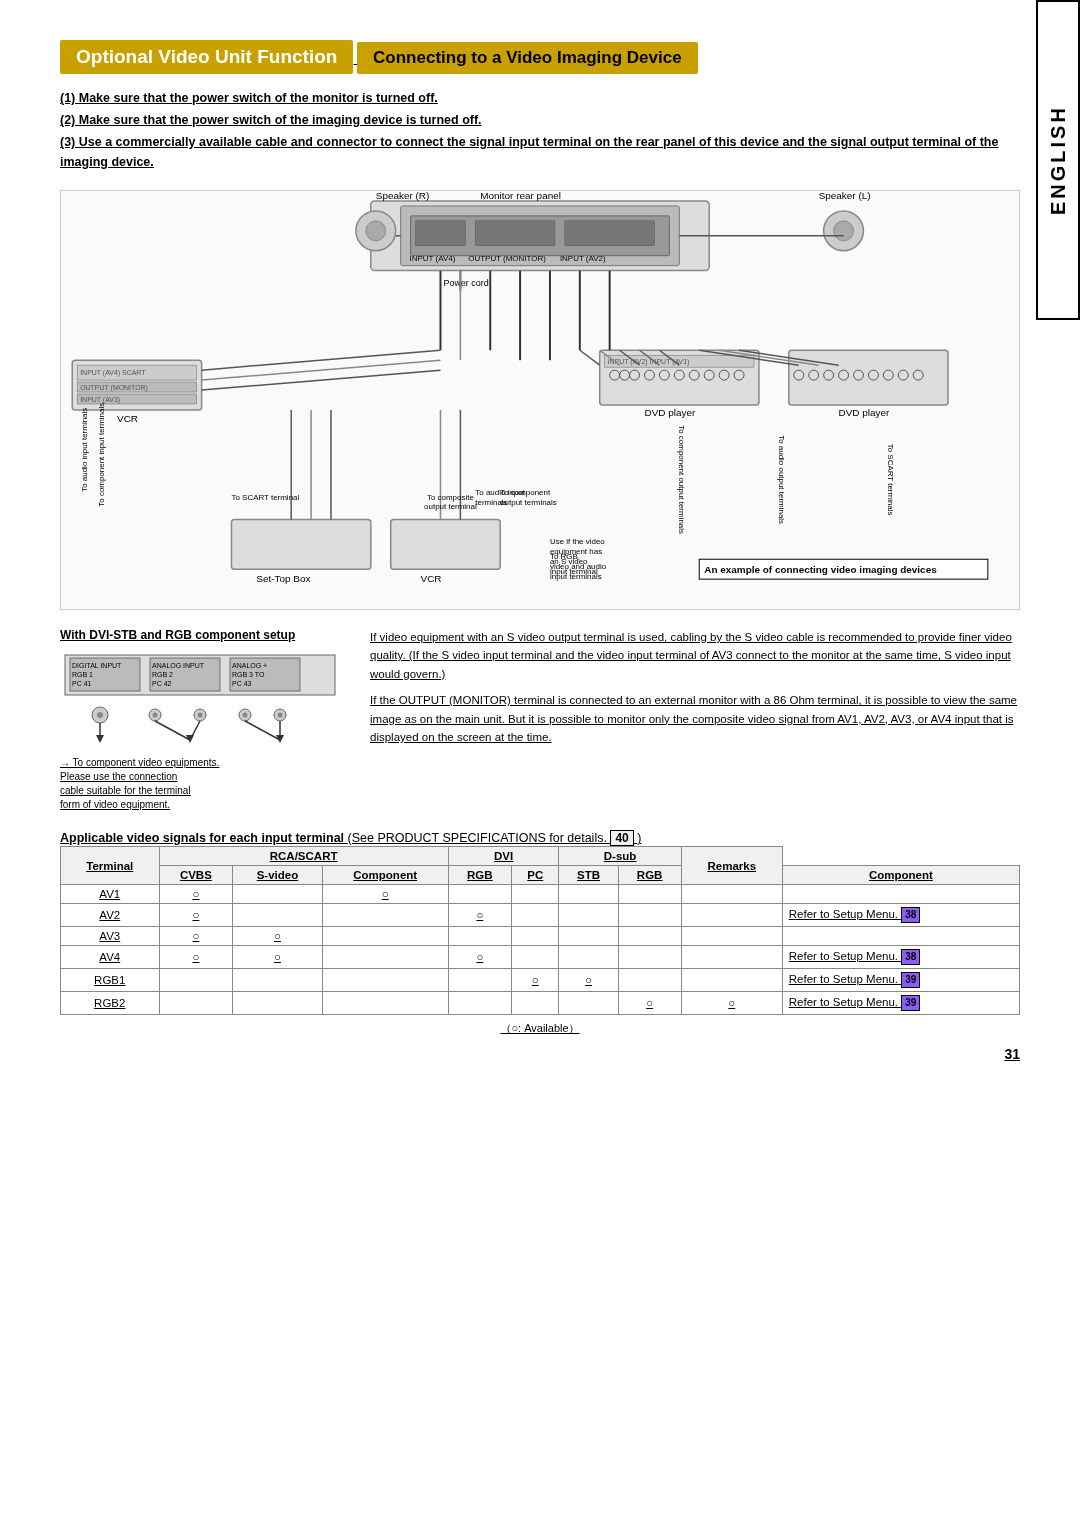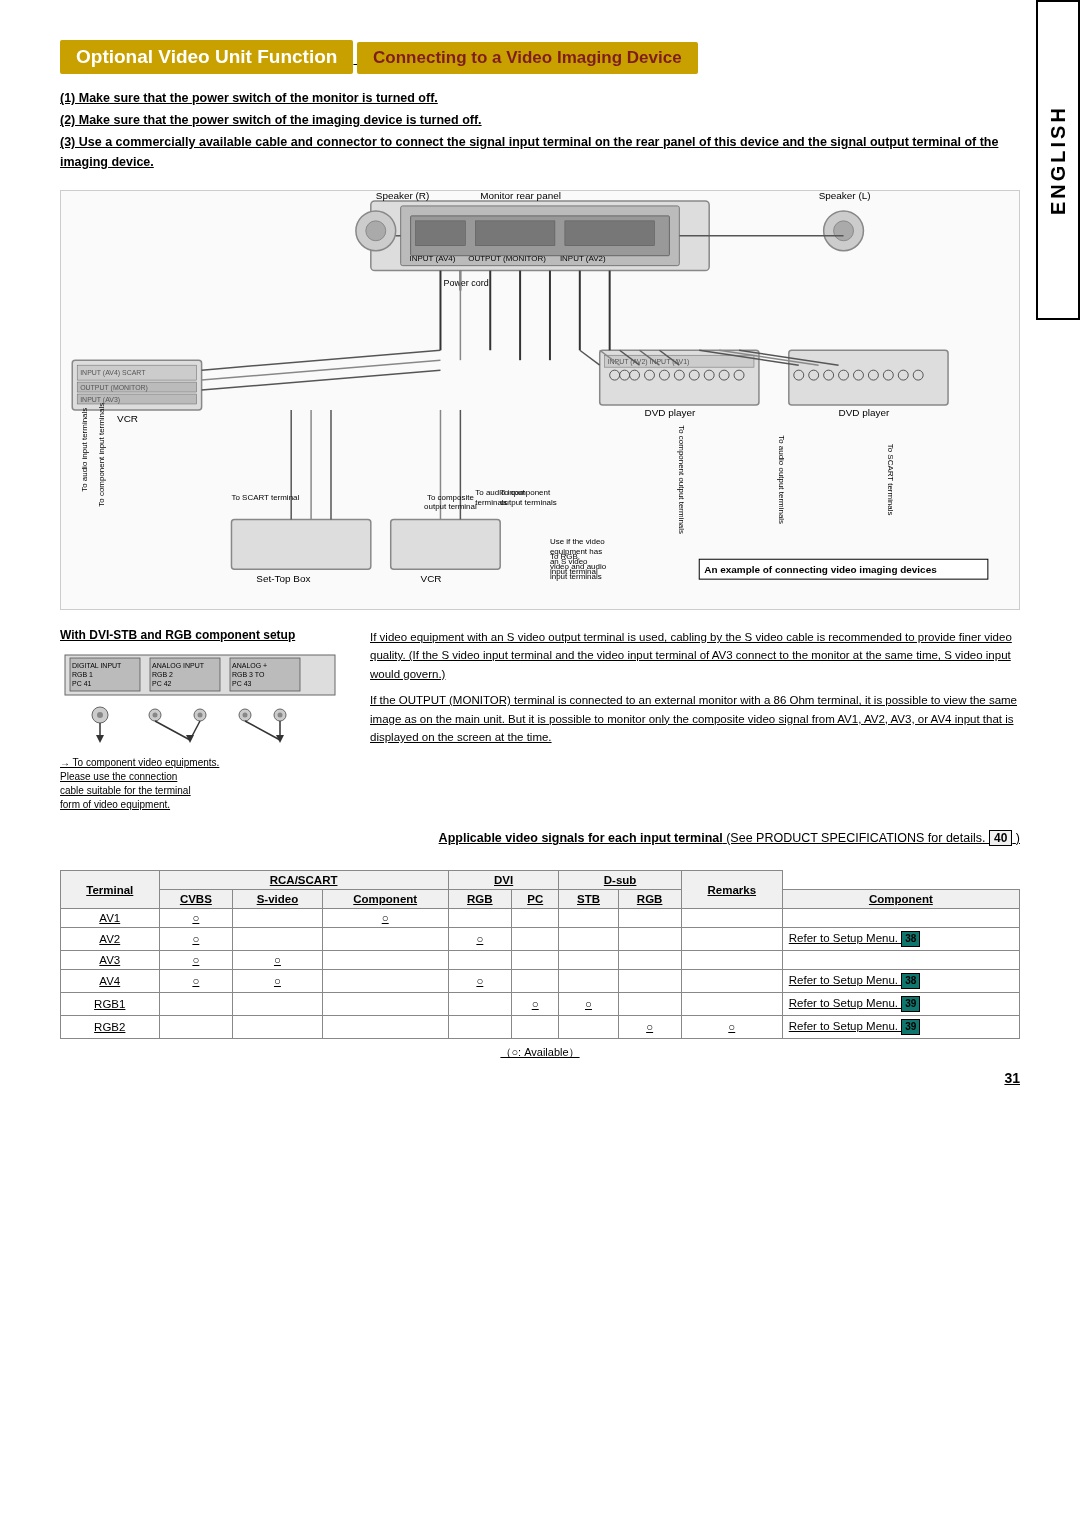--- a/index.html
+++ b/index.html
@@ -72,21 +72,21 @@
       font-size: 18px;
       font-weight: bold;
       text-transform: uppercase;
       letter-spacing: 1px;
       margin-bottom: 14px;
     }
 
     
     .section-header {
       background: #c8a000;
-      color: #7f1d1d;
+      color: #000000;
       padding: 6px 16px;
       font-size: 17px;
       font-weight: bold;
       display: inline-block;
       margin-bottom: 14px;
       border-radius: 2px;
     }
 
     .instructions-list {
       list-style: none;
@@ -148,23 +148,22 @@
       line-height: 1.6;
     }
 
     .dvi-stb-right p {
       margin-bottom: 8px;
     }
 
     
     .applicable-line {
       font-size: 12.5px;
-      margin-bottom: 24px;
-      font-weight: bold;
-      text-align: right;
+      margin-bottom: 0;
+      font-weight: bold;
     }
     .applicable-line .badge {
       display: inline-block;
       border: 1.5px solid #000;
       padding: 0 4px;
       font-weight: bold;
       font-size: 12px;
       background: #f0f0f0;
     }
     .applicable-line span.normal {
@@ -191,21 +190,21 @@
       text-align: left;
     }
 
     .badge-inline {
       display: inline-block;
       border: 1.5px solid #000;
       padding: 0 3px;
       font-size: 10px;
       font-weight: bold;
       line-height: 1.4;
-      background: #0f766e;
+      background: #8b5cf6;
     }
 
     .footnote {
       text-align: center;
       font-size: 11px;
       margin-bottom: 4px;
     }
 
     .page-number {
       text-align: right;

